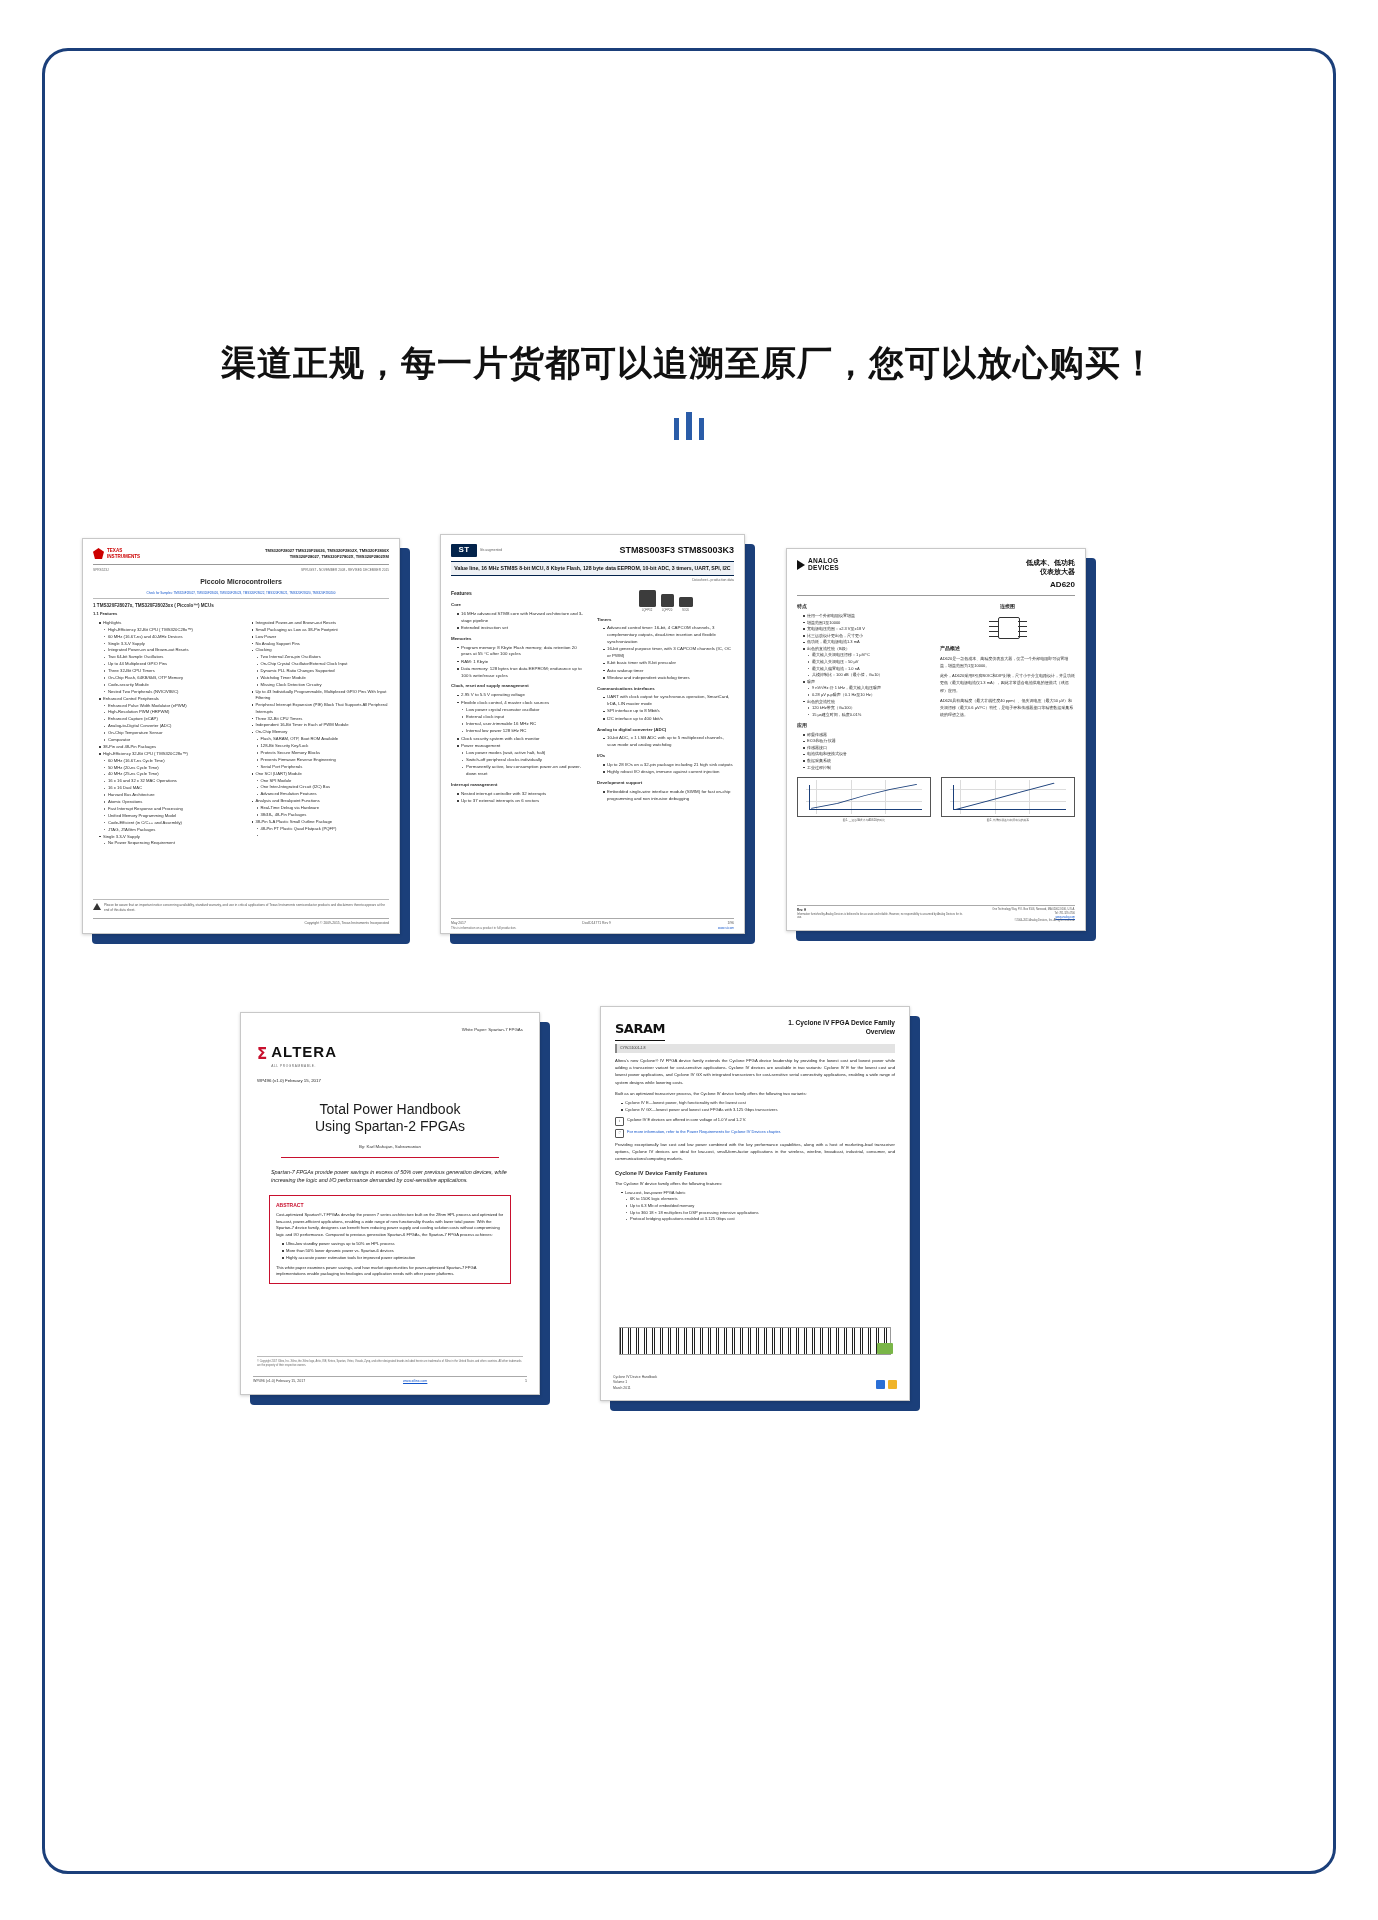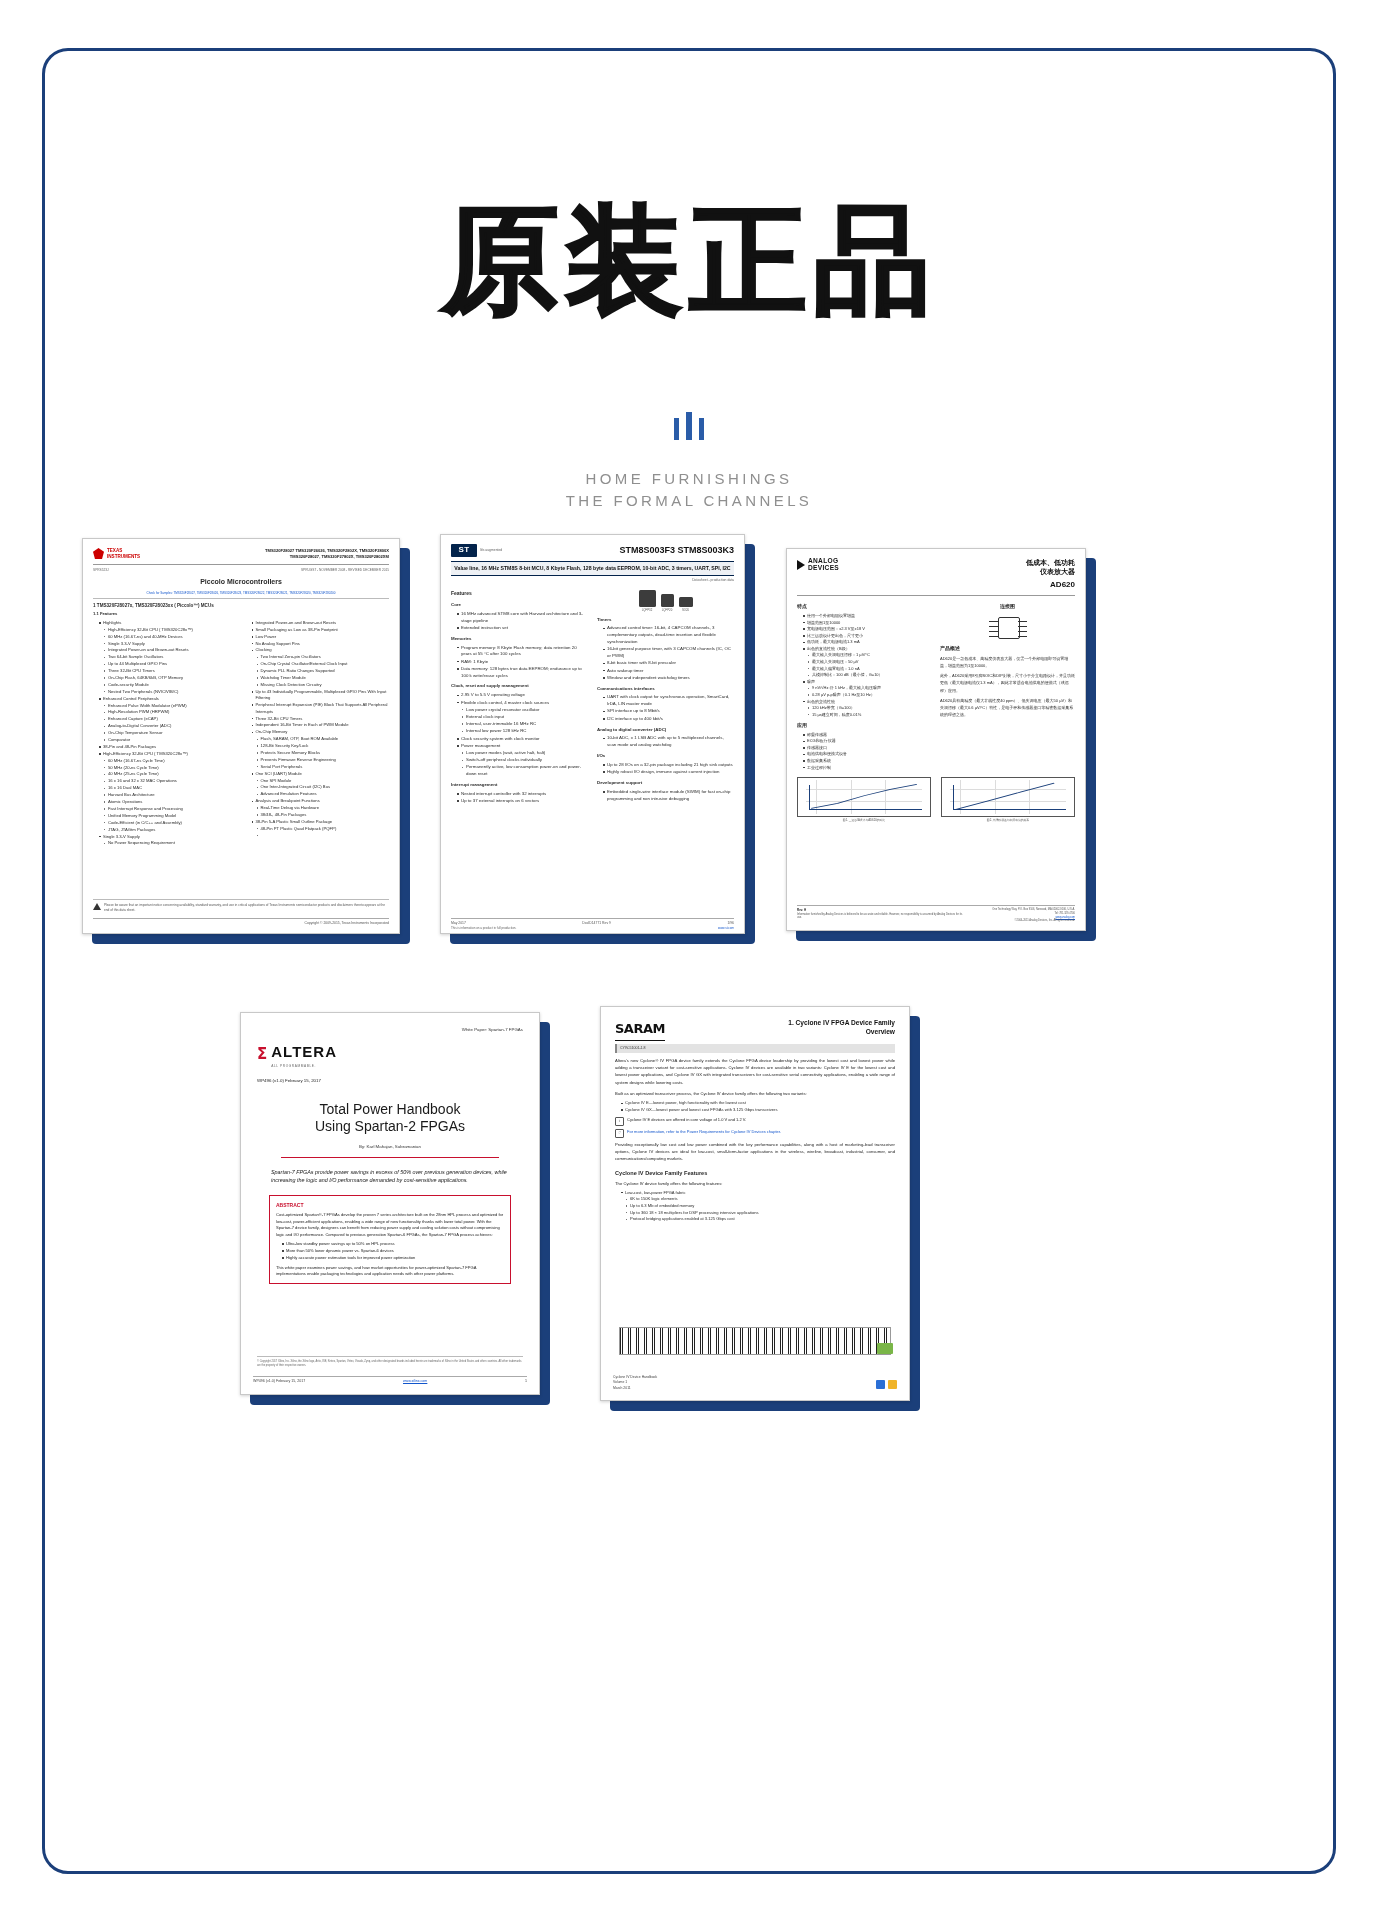--- a/index.html
+++ b/index.html
@@ -390,32 +390,28 @@
   }
   .icon-sq { width: 9px; height: 9px; border-radius: 1px; display: inline-block; margin-left: 2px; }
 </style>
 </head>
 <body>
 
 <div class="page">
   <div class="outer-frame"></div>
 
 
-  <div class="headline">原装正品</div>
+  <div class="subheadline">渠道正规，每一片货都可以追溯至原厂，您可以放心购买！</div>
 
   <div class="logo-mark">
     <svg width="34" height="30" viewBox="0 0 34 30" aria-hidden="true">
       <rect x="2" y="6" width="5" height="22" fill="#2a5ca8"></rect>
       <rect x="14" y="0" width="6" height="28" fill="#2a5ca8"></rect>
       <rect x="27" y="6" width="5" height="22" fill="#2a5ca8"></rect>
     </svg>
-  </div>
-  <div class="logo-text">
-    <div>HOME FURNISHINGS</div>
-    <div>THE FORMAL CHANNELS</div>
   </div>
 
   <div class="doc-card" style="left:82px; top:538px; width:318px; height:396px;">
     <div class="blue-back"></div>
     <div class="sheet">
       <div class="sheet-inner">
         <div class="d-head">
           <div class="brand">
             <span class="ti-mark"></span>
             <span class="ti-text">

